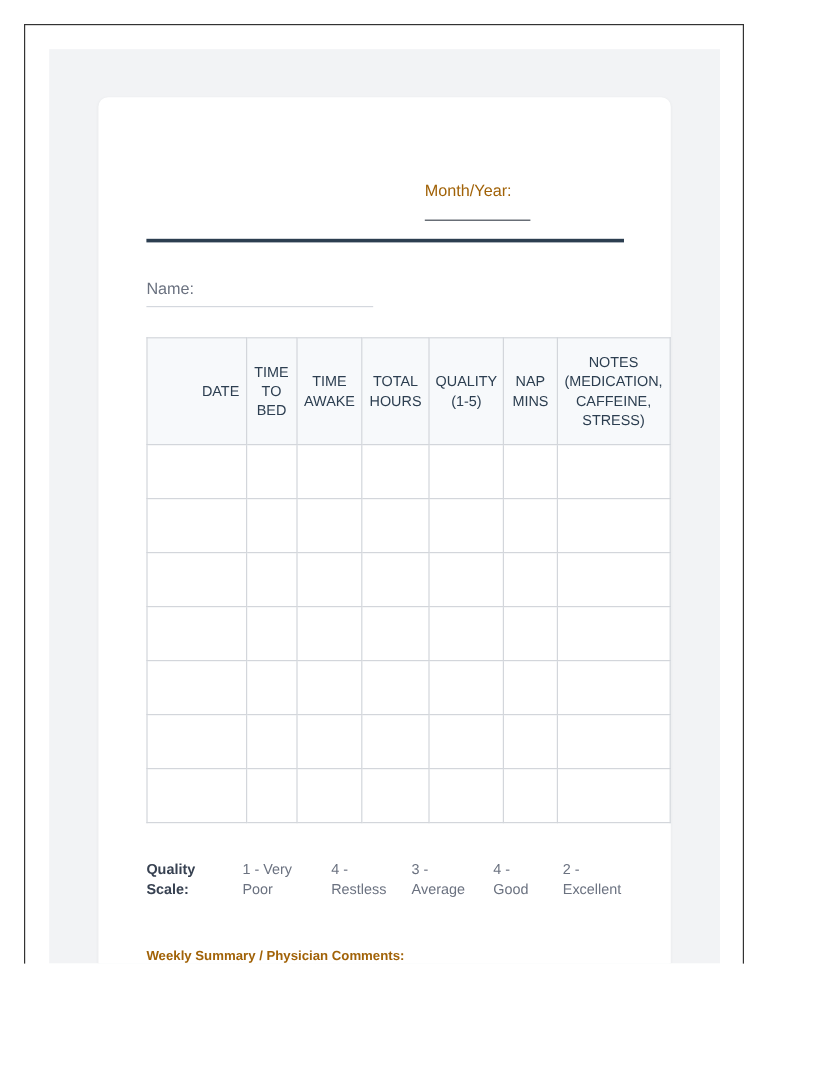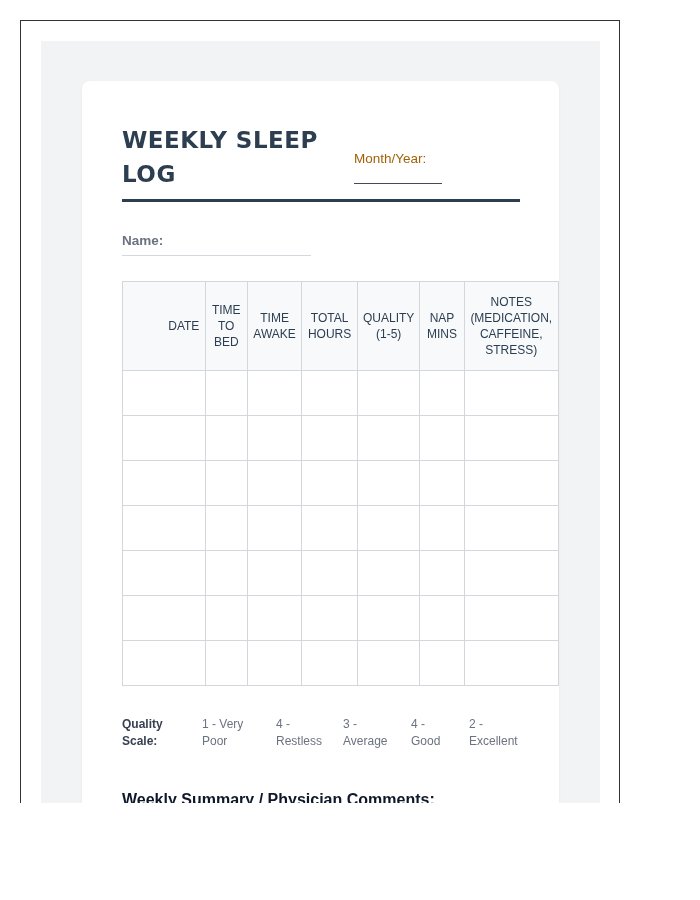--- a/index.html
+++ b/index.html
@@ -29,52 +29,51 @@
     }
     .month {
       position: absolute; left: 232px; top: 30px; font-size: 13.5px; color: #a16207; line-height: 20px;
     }
     .month-line {
       position: absolute; left: 232px; top: 50px; width: 88px; height: 14px;
       border-bottom: 1px solid #444b55;
     }
     .field {
       position: absolute; top: 150px; height: 24px; border-bottom: 1px solid #d4d8de;
-      font-size: 13.5px; color: #6b7280; line-height: 20px; font-weight: bold;
+      font-size: 13.5px; color: #6b7280; line-height: 20px;
     }
     .field.name { left: 40px; width: 189px; }
     .field.goal { left: 249px; width: 189px; }
     table.log {
       position: absolute; left: 40px; top: 200px; border-collapse: collapse;
       font-size: 12px; color: #2c3e50;
     }
     table.log th, table.log td { border: 1px solid #d3d6db; padding: 0; }
     table.log th {
       background: #f7f9fb; font-weight: normal; text-align: center; vertical-align: middle;
       height: 88px; line-height: 16px; text-transform: uppercase;
     }
     table.log td { height: 44px; }
     .scale {
       position: absolute; left: 40px; top: 635px; font-size: 12px; line-height: 17px; color: #6b7280;
     }
     .scale .lbl { position: absolute; left: 0; top: 0; width: 60px; font-weight: bold; color: #374151; }
     .scale .item { position: absolute; top: 0; }
     .summary {
-      position: absolute; left: 40px; top: 710px; font-size: 16px; font-weight: bold; color: #0f172a;
+      position: absolute; left: 40px; top: 710px; font-size: 11px; font-weight: bold; color: #a16207;
     }
   </style>
 </head>
 <body>
 
 <div class="frame">
   <div class="viewport">
     <div class="card">
 
       <div class="header">
-        <div class="title">WEEKLY SLEEP LOG</div>
         <div class="month">Month/Year:</div>
         <div class="month-line"></div>
       </div>
 
       <div class="field name">
         <span>Name:</span>
       </div>
 
       <table class="log">
         <thead>

